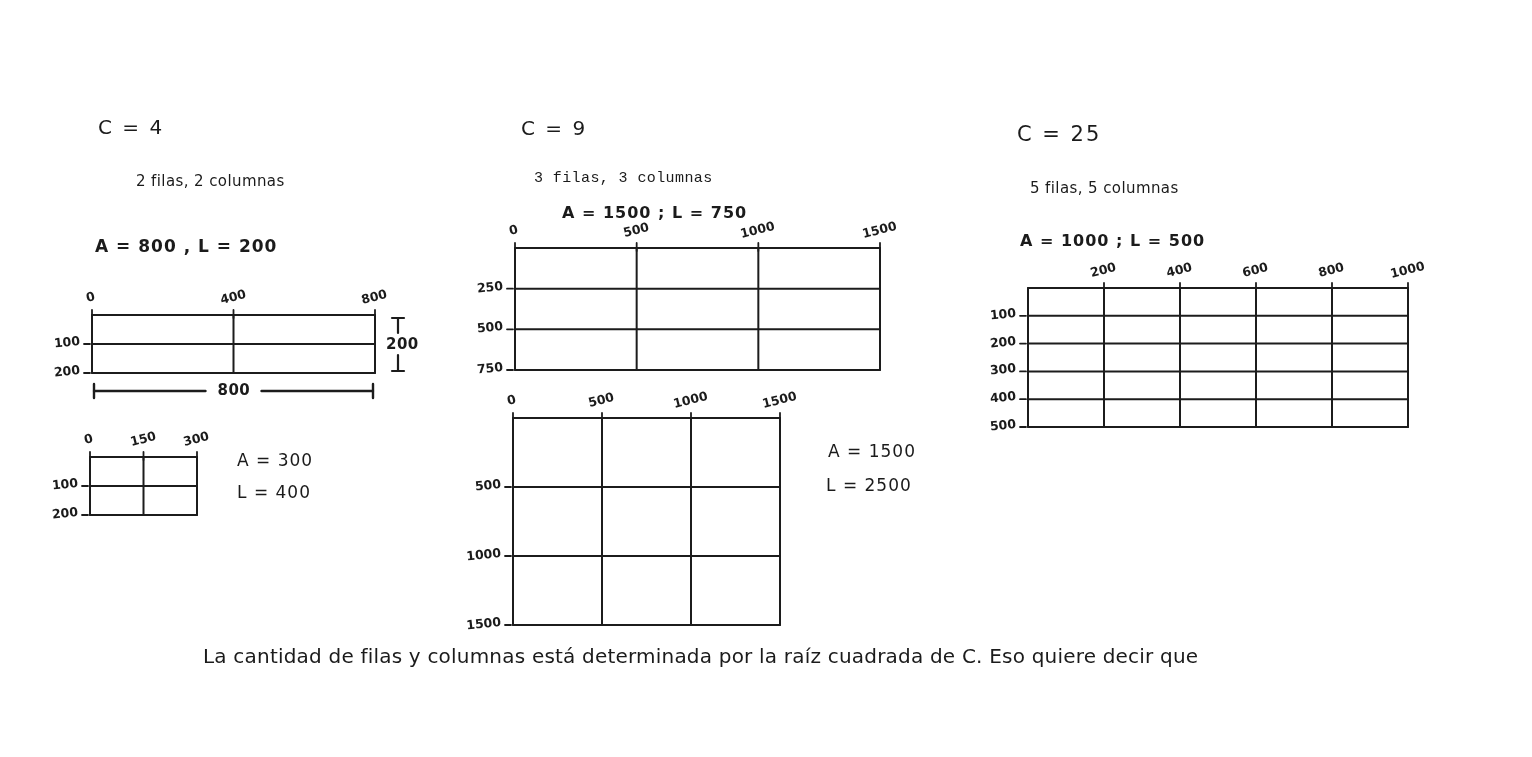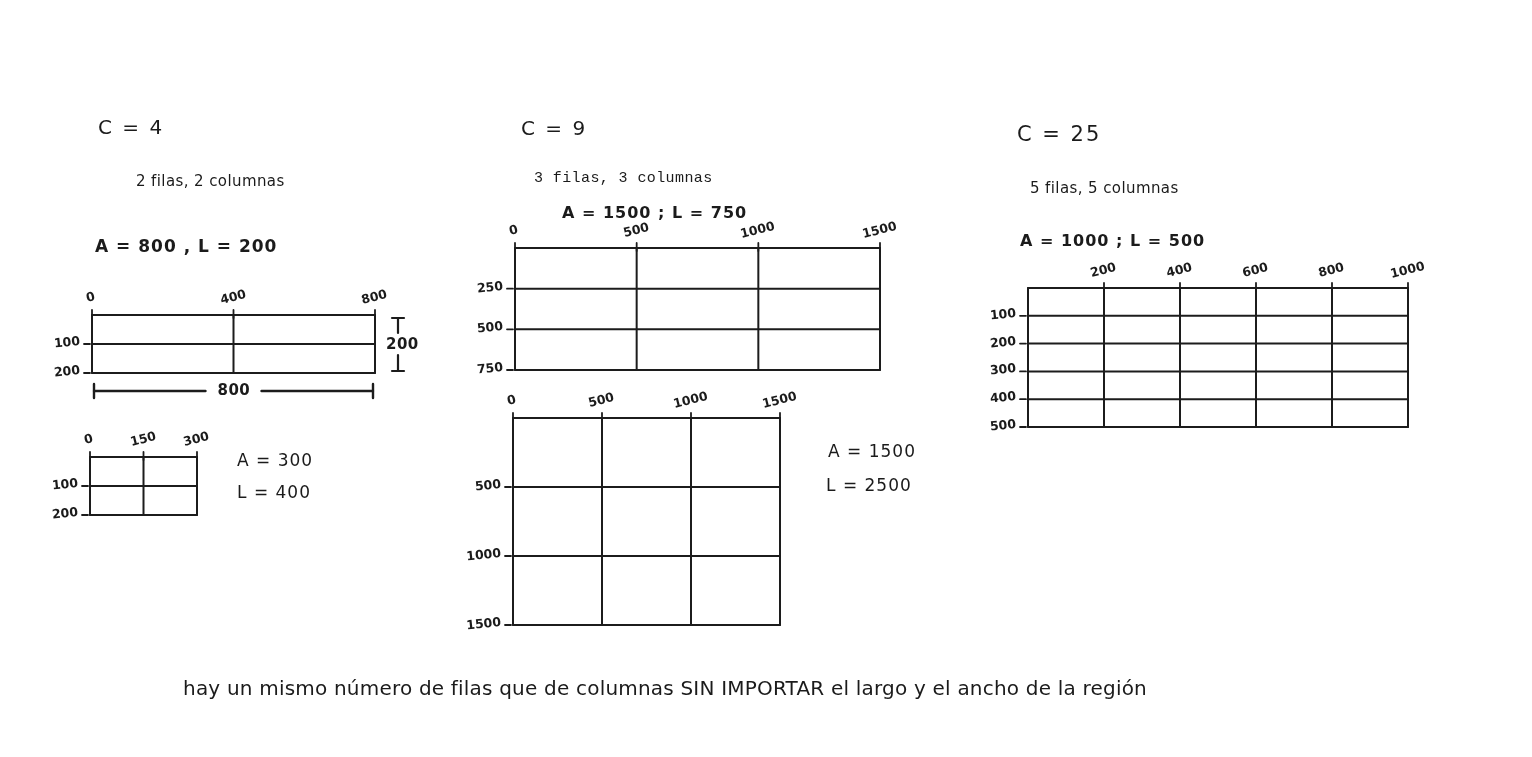--- a/index.html
+++ b/index.html
@@ -174,15 +174,15 @@
         <line x1="356" y1="27" x2="356" y2="35" stroke="#1c1c1c" stroke-width="1.8" stroke-linecap="round"></line>
         <line x1="432" y1="27" x2="432" y2="35" stroke="#1c1c1c" stroke-width="1.8" stroke-linecap="round"></line>
         <line x1="44" y1="59.8" x2="50" y2="59.8" stroke="#1c1c1c" stroke-width="1.8" stroke-linecap="round"></line>
         <line x1="44" y1="87.6" x2="50" y2="87.6" stroke="#1c1c1c" stroke-width="1.8" stroke-linecap="round"></line>
         <line x1="44" y1="115.39999999999999" x2="50" y2="115.39999999999999" stroke="#1c1c1c" stroke-width="1.8" stroke-linecap="round"></line>
         <line x1="44" y1="143.2" x2="50" y2="143.2" stroke="#1c1c1c" stroke-width="1.8" stroke-linecap="round"></line>
         <line x1="44" y1="171" x2="50" y2="171" stroke="#1c1c1c" stroke-width="1.8" stroke-linecap="round"></line>
       </svg>
     </div>
 
-  <div class="abs footer-line" style="left:183px;top:676px;">hay un mismo número de filas que de columnas SIN IMPORTAR el largo y el ancho de la región</div>
+  <div class="abs footer-line" style="left:203px;top:644px;">La cantidad de filas y columnas está determinada por la raíz cuadrada de C. Eso quiere decir que</div>
 
 </div>
 
 </body></html>

